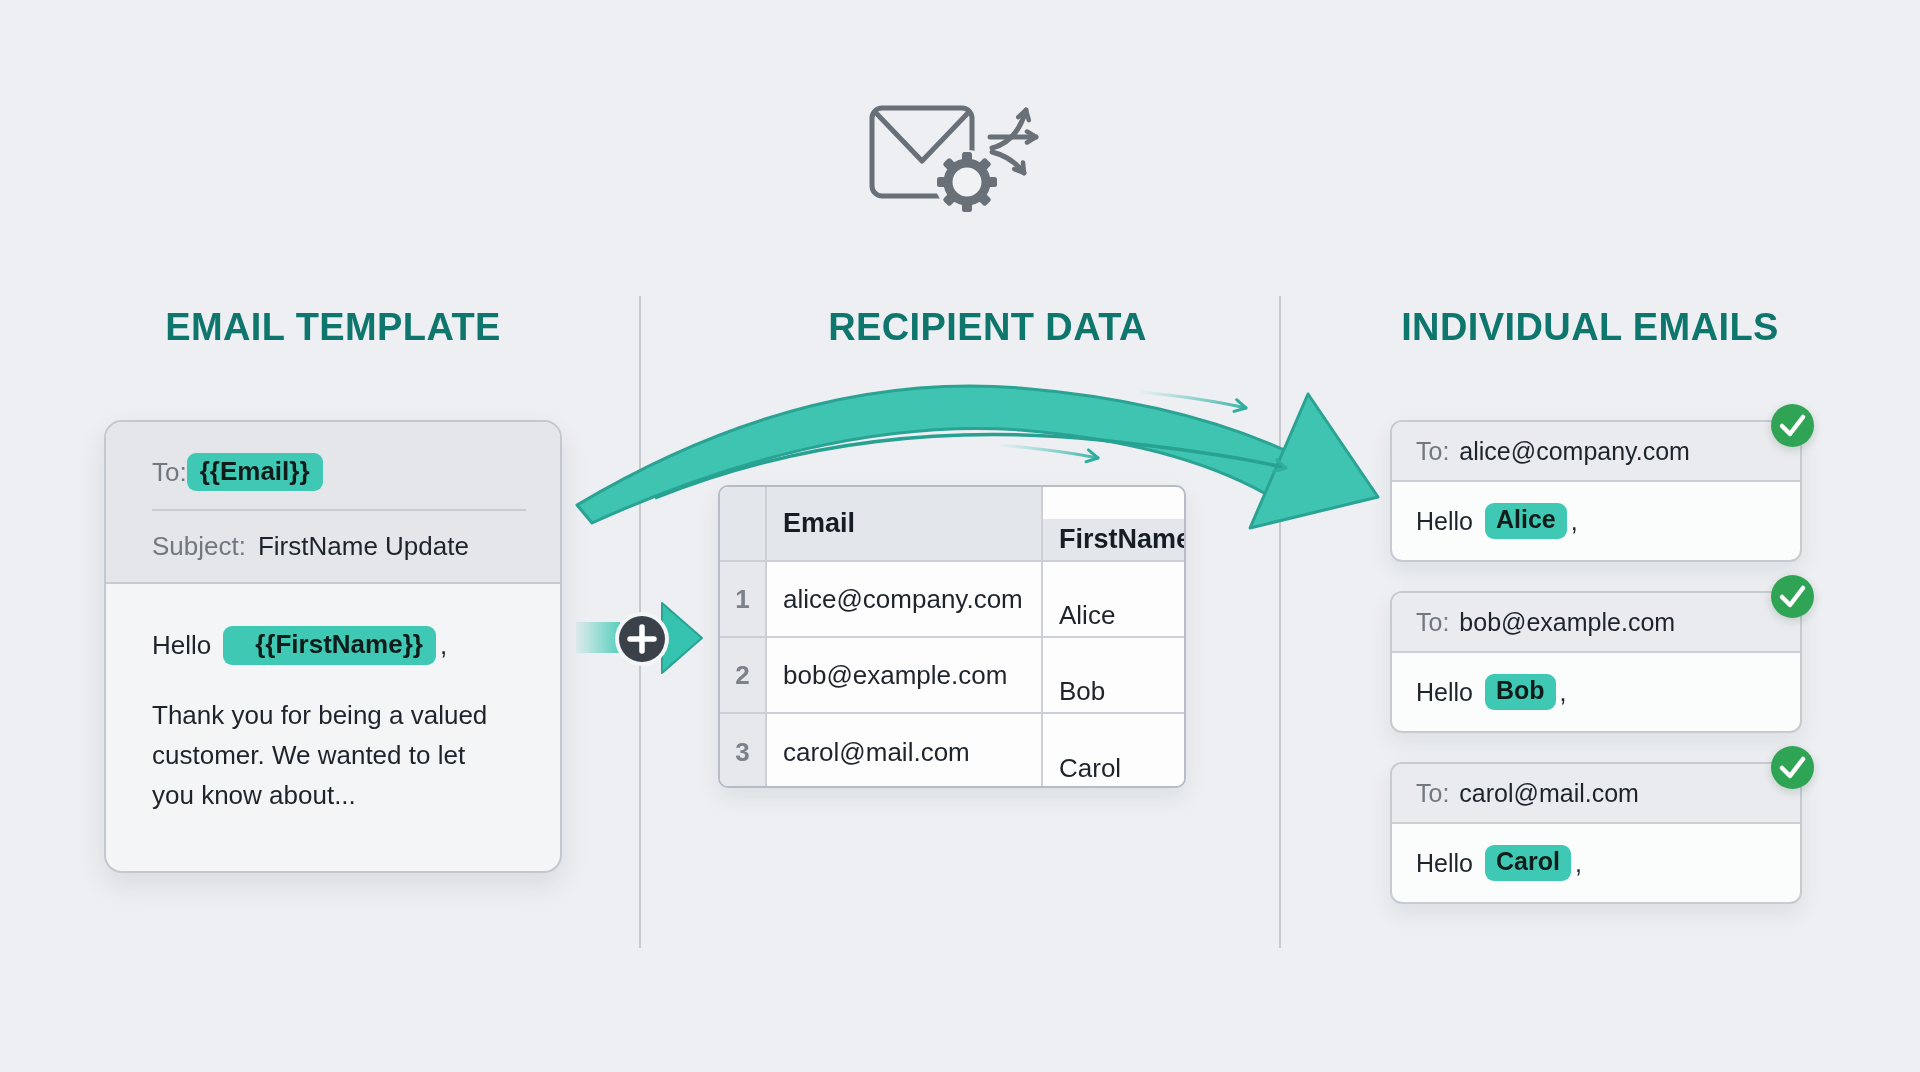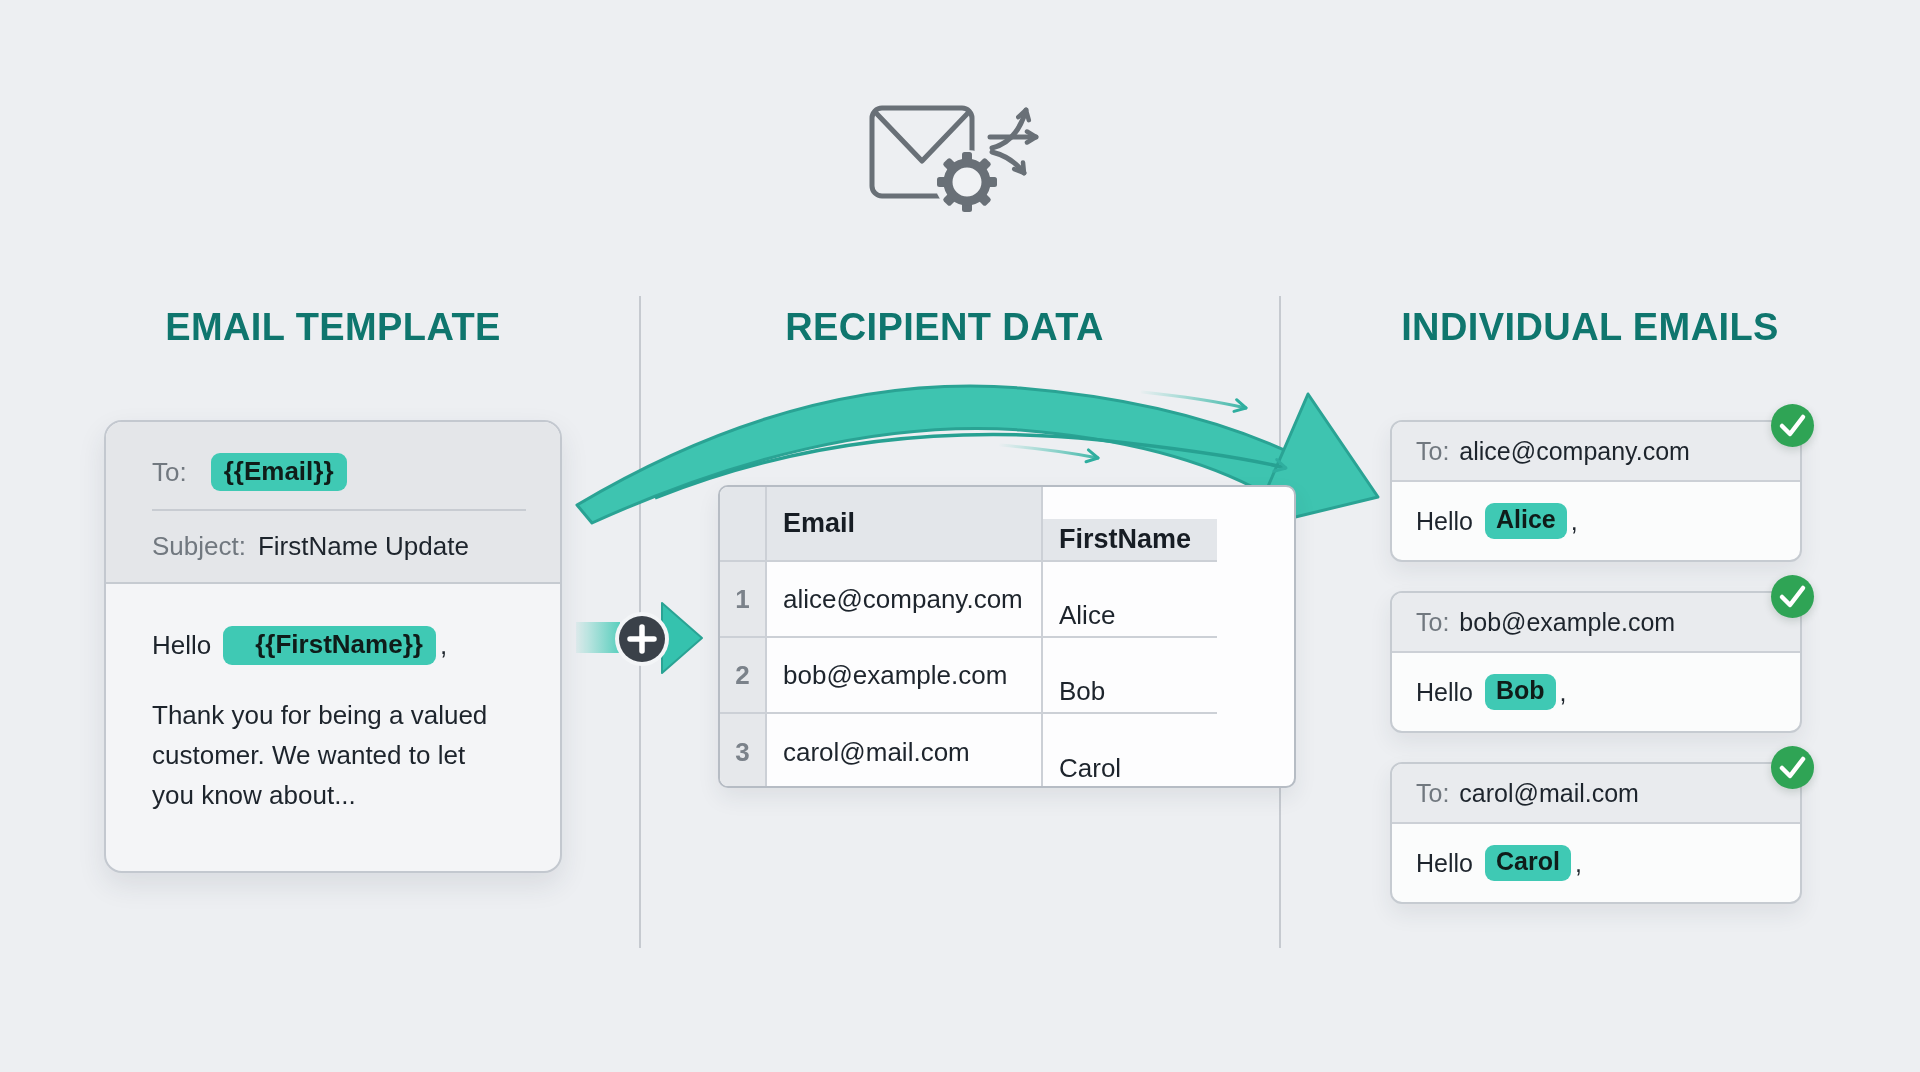--- a/index.html
+++ b/index.html
@@ -10,47 +10,47 @@
     font-family:"Liberation Sans","DejaVu Sans",sans-serif;
     color:#1d242c;
   }
   svg.overlay{position:absolute;left:0;top:0;width:1920px;height:1072px;pointer-events:none;}
 
   .col-heading{
     position:absolute;top:306px;font-size:38px;font-weight:700;color:#0f766e;
     letter-spacing:.4px;text-align:center;white-space:nowrap;
   }
   #h-template{left:104px;width:458px;}
-  #h-recipients{left:696px;width:497px;}
+  #h-recipients{left:739px;width:497px;}
   #h-individual{left:1384px;width:412px;}
 
   
   .template-card{
     position:absolute;left:104px;top:420px;width:458px;height:453px;
     background:#f4f5f7;border:2px solid #c3c8cf;border-radius:18px;
     box-shadow:0 12px 28px rgba(40,50,70,.10);overflow:hidden;
   }
   .tc-header{height:162px;background:#e4e6e9;border-bottom:2px solid #c6cbd1;padding:26px 30px 0 46px;}
   .tc-row{display:flex;align-items:center;height:48px;}
   .tc-divider{height:2px;background:#c8ccd2;margin:13px 4px 11px 0;}
   .lbl{color:#71787f;font-size:26px;}
   .val{color:#1d242c;font-size:26px;margin-left:12px;}
   .chip{
     display:inline-block;background:#3fc9b4;color:#0f1c19;font-weight:700;
     font-size:26px;border-radius:9px;padding:4px 13px 6px;line-height:1.1;
   }
-  .tc-row .chip{margin-left:24px;text-align:right;}
+  .tc-row .chip{margin-left:0;text-align:right;}
   .tc-body{padding:42px 30px 0 46px;font-size:26px;color:#1d242c;}
   .greeting{display:flex;align-items:center;}
   .greeting .chip{margin:0 4px 0 12px;padding-left:32px;}
   .paragraph{margin-top:30px;line-height:40px;}
 
   
   .rtable{
-    position:absolute;left:718px;top:485px;width:578px;height:303px;
+    position:absolute;left:718px;top:485px;width:468px;height:303px;
     border:2px solid #b6bcc4;border-radius:10px;overflow:hidden;
     display:grid;grid-template-columns:47px 276px 174px;grid-template-rows:75px 76px 76px 76px;
     background:#fdfdfe;box-shadow:0 10px 22px rgba(40,50,70,.08);
   }
   .cell{display:flex;align-items:center;border-right:2px solid #ccd0d6;border-bottom:2px solid #ccd0d6;}
   .cell.last-col{border-right:none;margin-top:32px;}
   .cell.last-row{border-bottom:none;}
   .cell.th{background:#e3e6ea;font-weight:700;font-size:27px;color:#171d24;padding-left:16px;}
   .cell.num{background:#e6e8eb;color:#7b828a;font-weight:600;font-size:26px;justify-content:center;}
   .cell.data{background:#fdfdfe;font-size:26px;color:#1d242c;padding-left:16px;}

